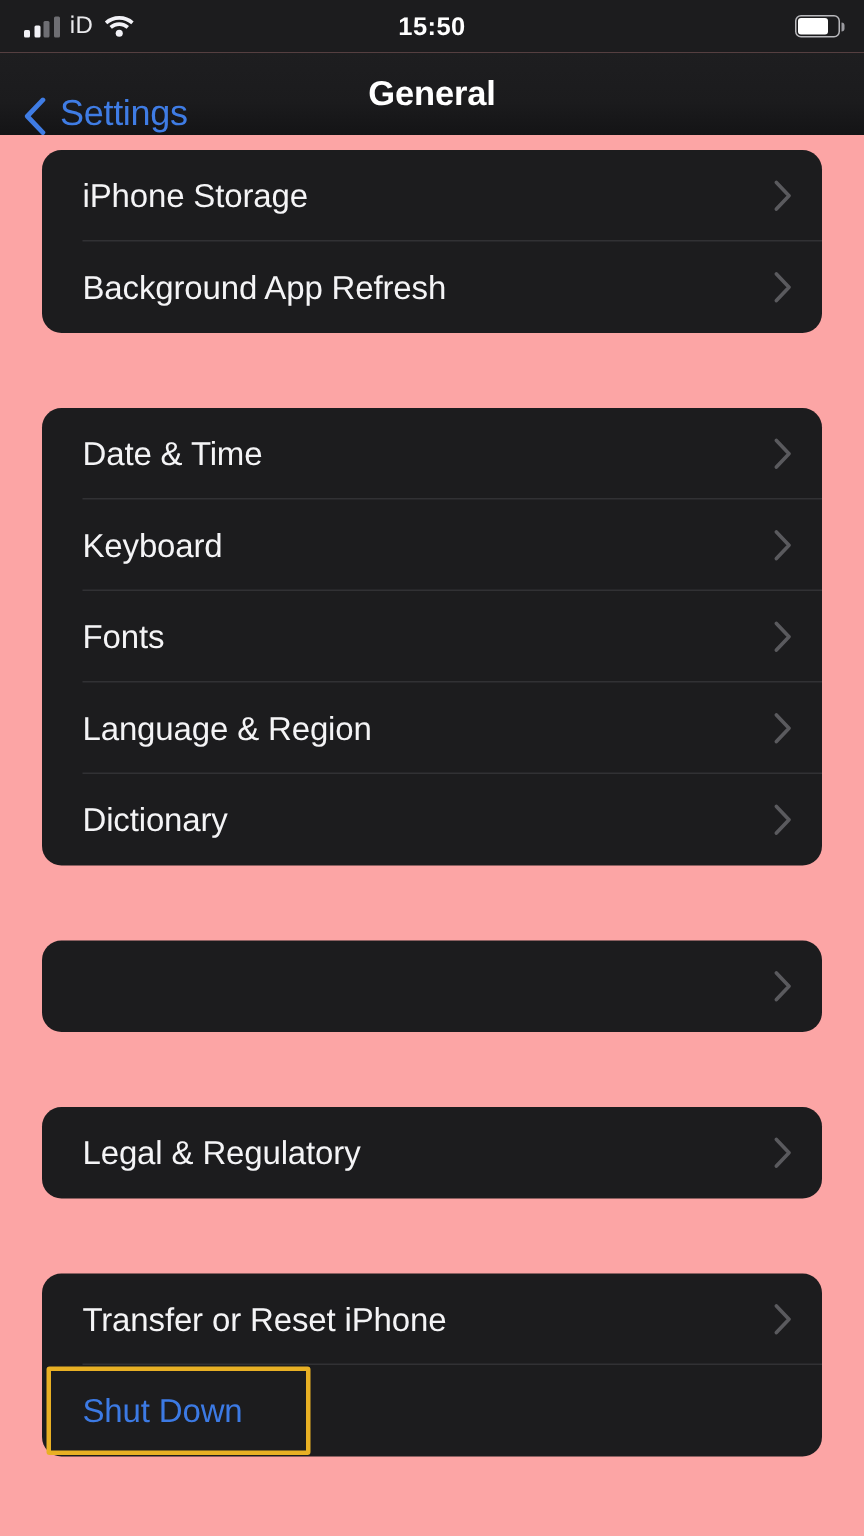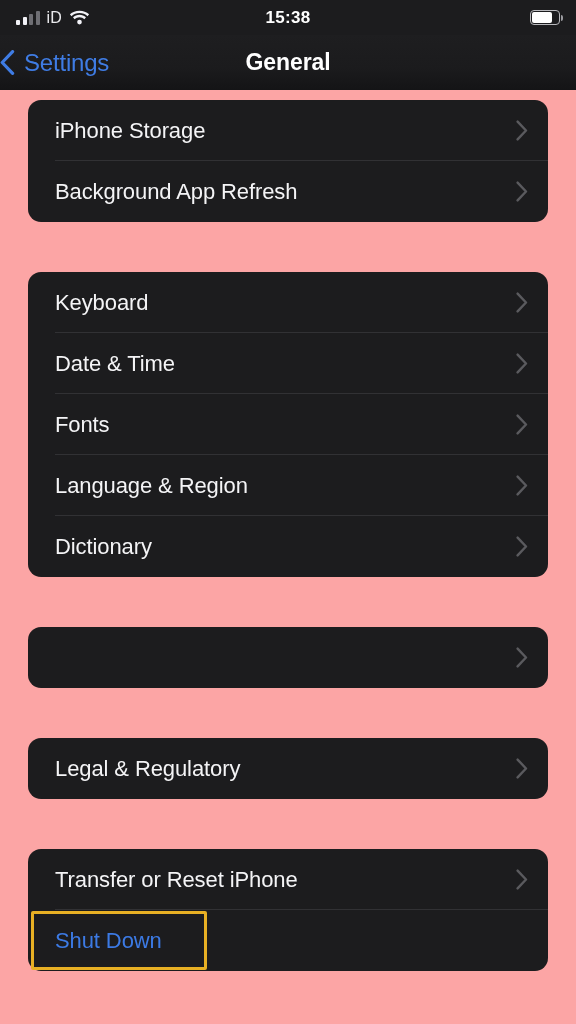--- a/index.html
+++ b/index.html
@@ -54,22 +54,22 @@
     width:2.4px; height:6px; background:#9a9a9f; border-radius:0 2px 2px 0;
   }
 
   
   .navbar {
     position:relative; height:55px;
     background:linear-gradient(180deg,#1e1e20 0%,#1b1b1d 60%,#141416 100%);
     display:flex; align-items:center;
   }
   .backbtn {
-    display:flex; align-items:center; gap:9px;
-    cursor:pointer; height:100%;
+    display:flex; align-items:flex-end; gap:9px;
+    padding-left:16px; cursor:pointer; height:100%;
   }
   .chev-back { width:15px; height:25px; display:block; flex:none; }
   .back-label { color:#3f7ce4; font-size:24px; letter-spacing:-.2px; }
   .nav-title-wrap {
     position:absolute; left:0; right:0; top:0; height:55px;
     display:flex; align-items:center; justify-content:center;
     pointer-events:none;
   }
   .nav-title { color:#ffffff; font-size:23px; font-weight:700; letter-spacing:-.1px; }
 
@@ -123,21 +123,21 @@
       <span class="wifi">
         <svg viewBox="0 0 21 15" width="21" height="15" aria-hidden="true">
           <path d="M10.5 3.1c3.1 0 5.9 1.2 8 3.1l1.6-1.9C17.6 2 14.2.7 10.5.7S3.4 2 .9 4.3l1.6 1.9c2.1-1.9 4.9-3.1 8-3.1z" fill="#f2f2f7"></path>
           <path d="M10.5 7.3c1.9 0 3.6.74 4.9 1.94l1.6-1.9c-1.7-1.55-4-2.5-6.5-2.5S5.7 5.79 4 7.34l1.6 1.9C6.9 8.04 8.6 7.3 10.5 7.3z" fill="#f2f2f7"></path>
           <circle cx="10.5" cy="12.1" r="2.35" fill="#f2f2f7"></circle>
         </svg>
       </span>
     </div>
 
     <div class="sb-center">
-      <span class="clock">15:38</span>
+      <span class="clock">15:50</span>
     </div>
 
     <div class="sb-right">
       <span class="battery">
         <span class="shell"></span>
         <span class="fill"></span>
         <span class="cap"></span>
       </span>
     </div>
   </div>
@@ -168,28 +168,28 @@
         </div>
         <div class="row">
           <span class="row-label">Background App Refresh</span>
           <span class="chev"><svg viewBox="0 0 12 21" width="12" height="21" aria-hidden="true">
               <path d="M1.6 1.6 10 10.5 1.6 19.4" fill="none" stroke="#5a5a5e" stroke-width="2.4" stroke-linecap="round" stroke-linejoin="round"></path>
             </svg></span>
         </div>
       </div>
       <div class="group">
         <div class="row">
+          <span class="row-label">Date &amp; Time</span>
+          <span class="chev"><svg viewBox="0 0 12 21" width="12" height="21" aria-hidden="true">
+              <path d="M1.6 1.6 10 10.5 1.6 19.4" fill="none" stroke="#5a5a5e" stroke-width="2.4" stroke-linecap="round" stroke-linejoin="round"></path>
+            </svg></span>
+          <span class="sep"></span>
+        </div>
+        <div class="row">
           <span class="row-label">Keyboard</span>
-          <span class="chev"><svg viewBox="0 0 12 21" width="12" height="21" aria-hidden="true">
-              <path d="M1.6 1.6 10 10.5 1.6 19.4" fill="none" stroke="#5a5a5e" stroke-width="2.4" stroke-linecap="round" stroke-linejoin="round"></path>
-            </svg></span>
-          <span class="sep"></span>
-        </div>
-        <div class="row">
-          <span class="row-label">Date &amp; Time</span>
           <span class="chev"><svg viewBox="0 0 12 21" width="12" height="21" aria-hidden="true">
               <path d="M1.6 1.6 10 10.5 1.6 19.4" fill="none" stroke="#5a5a5e" stroke-width="2.4" stroke-linecap="round" stroke-linejoin="round"></path>
             </svg></span>
           <span class="sep"></span>
         </div>
         <div class="row">
           <span class="row-label">Fonts</span>
           <span class="chev"><svg viewBox="0 0 12 21" width="12" height="21" aria-hidden="true">
               <path d="M1.6 1.6 10 10.5 1.6 19.4" fill="none" stroke="#5a5a5e" stroke-width="2.4" stroke-linecap="round" stroke-linejoin="round"></path>
             </svg></span>

